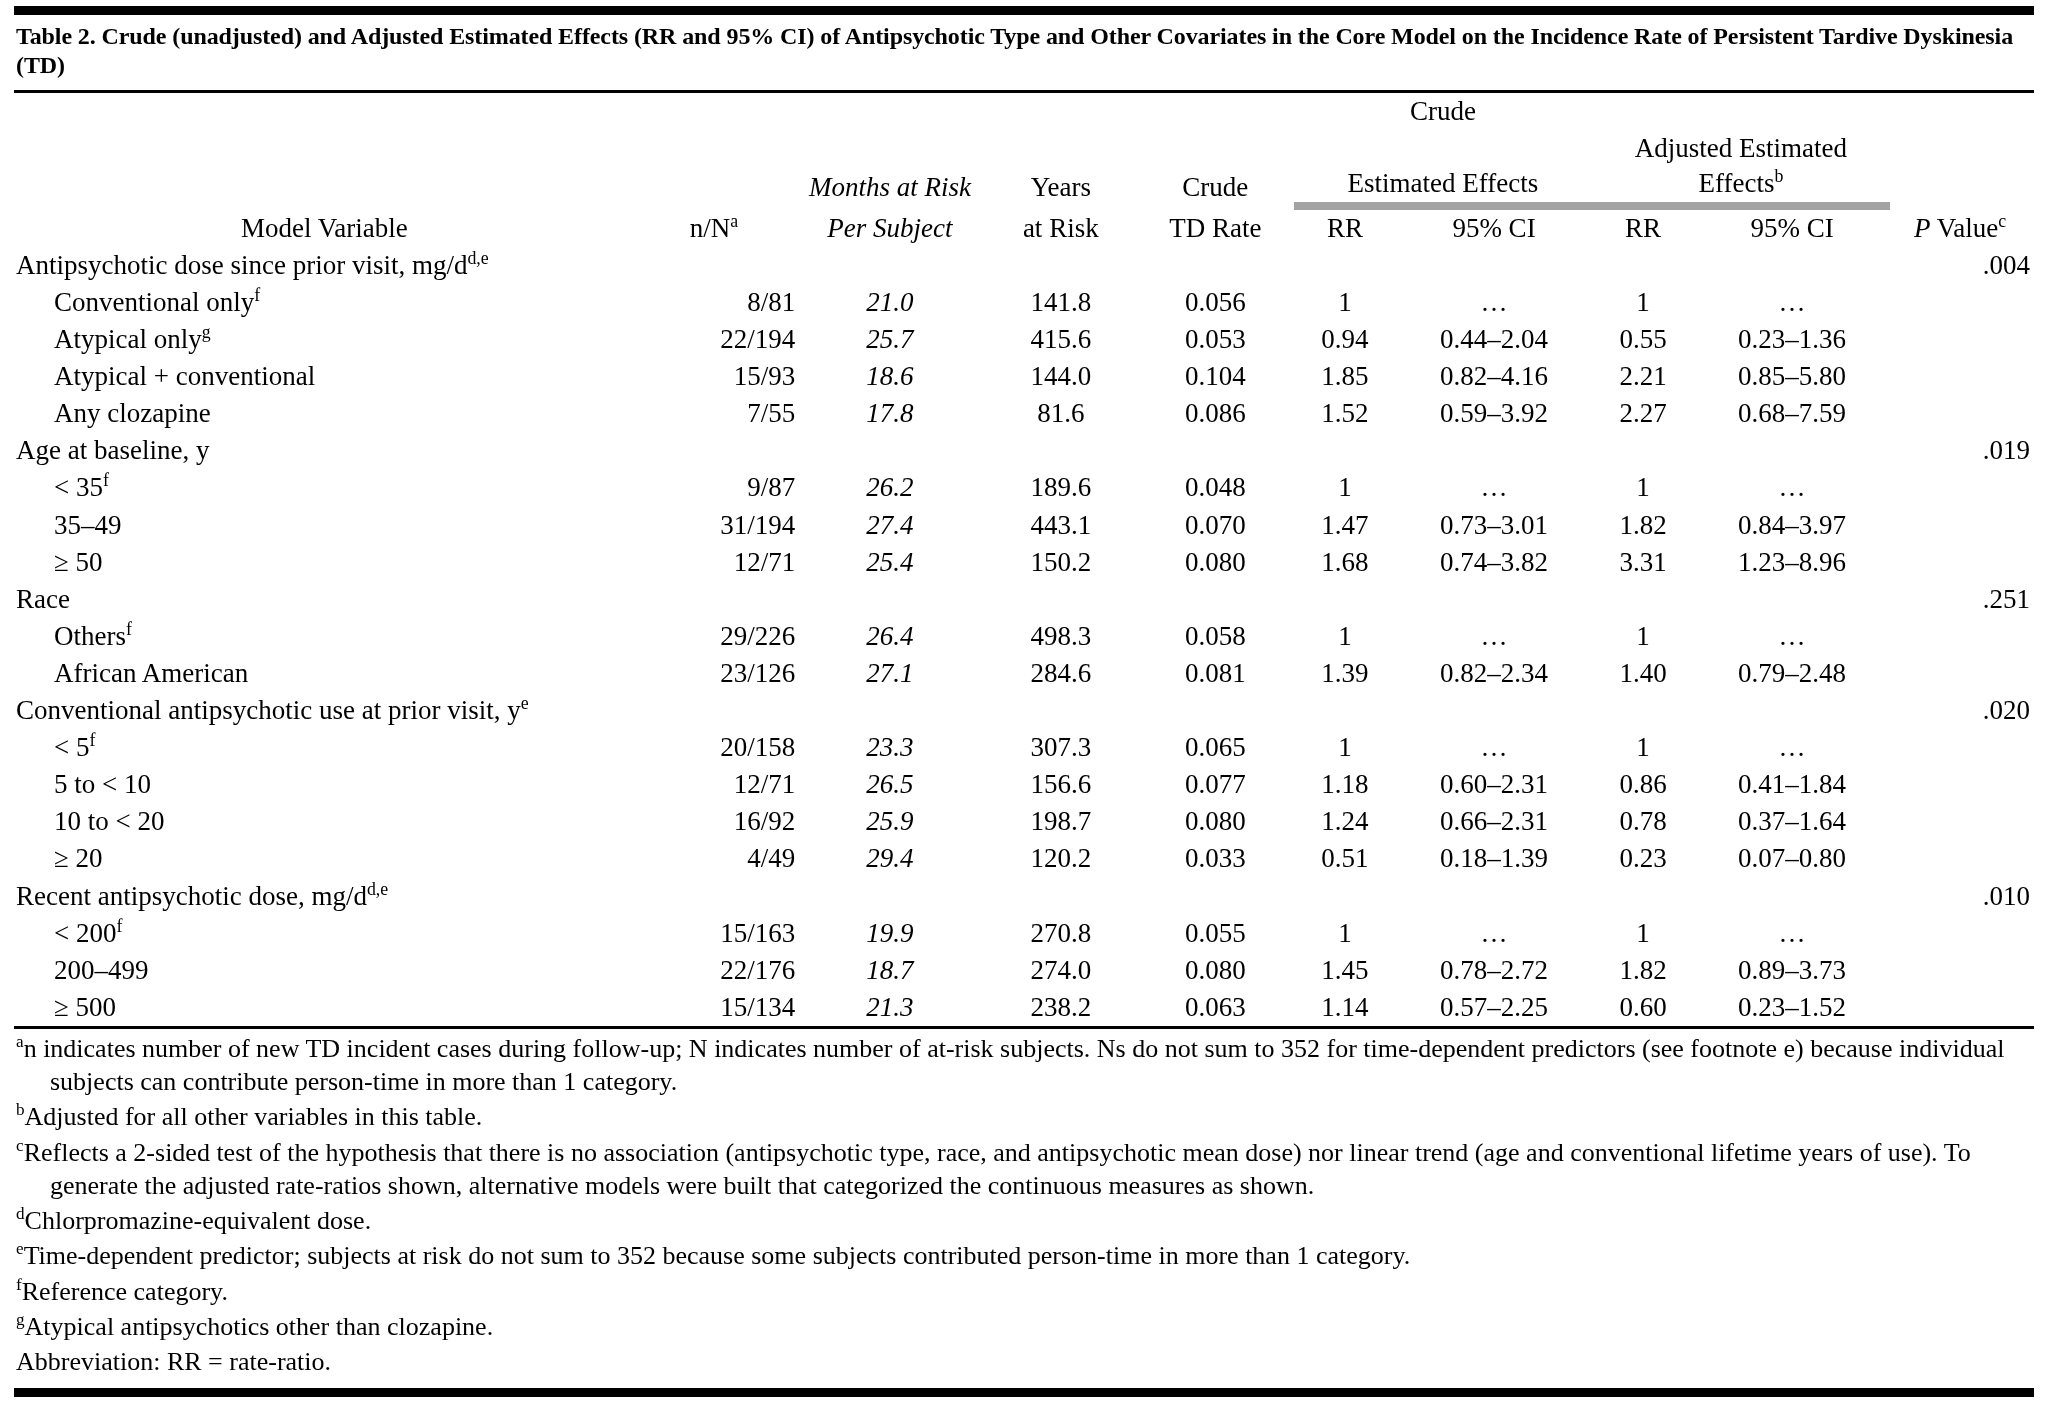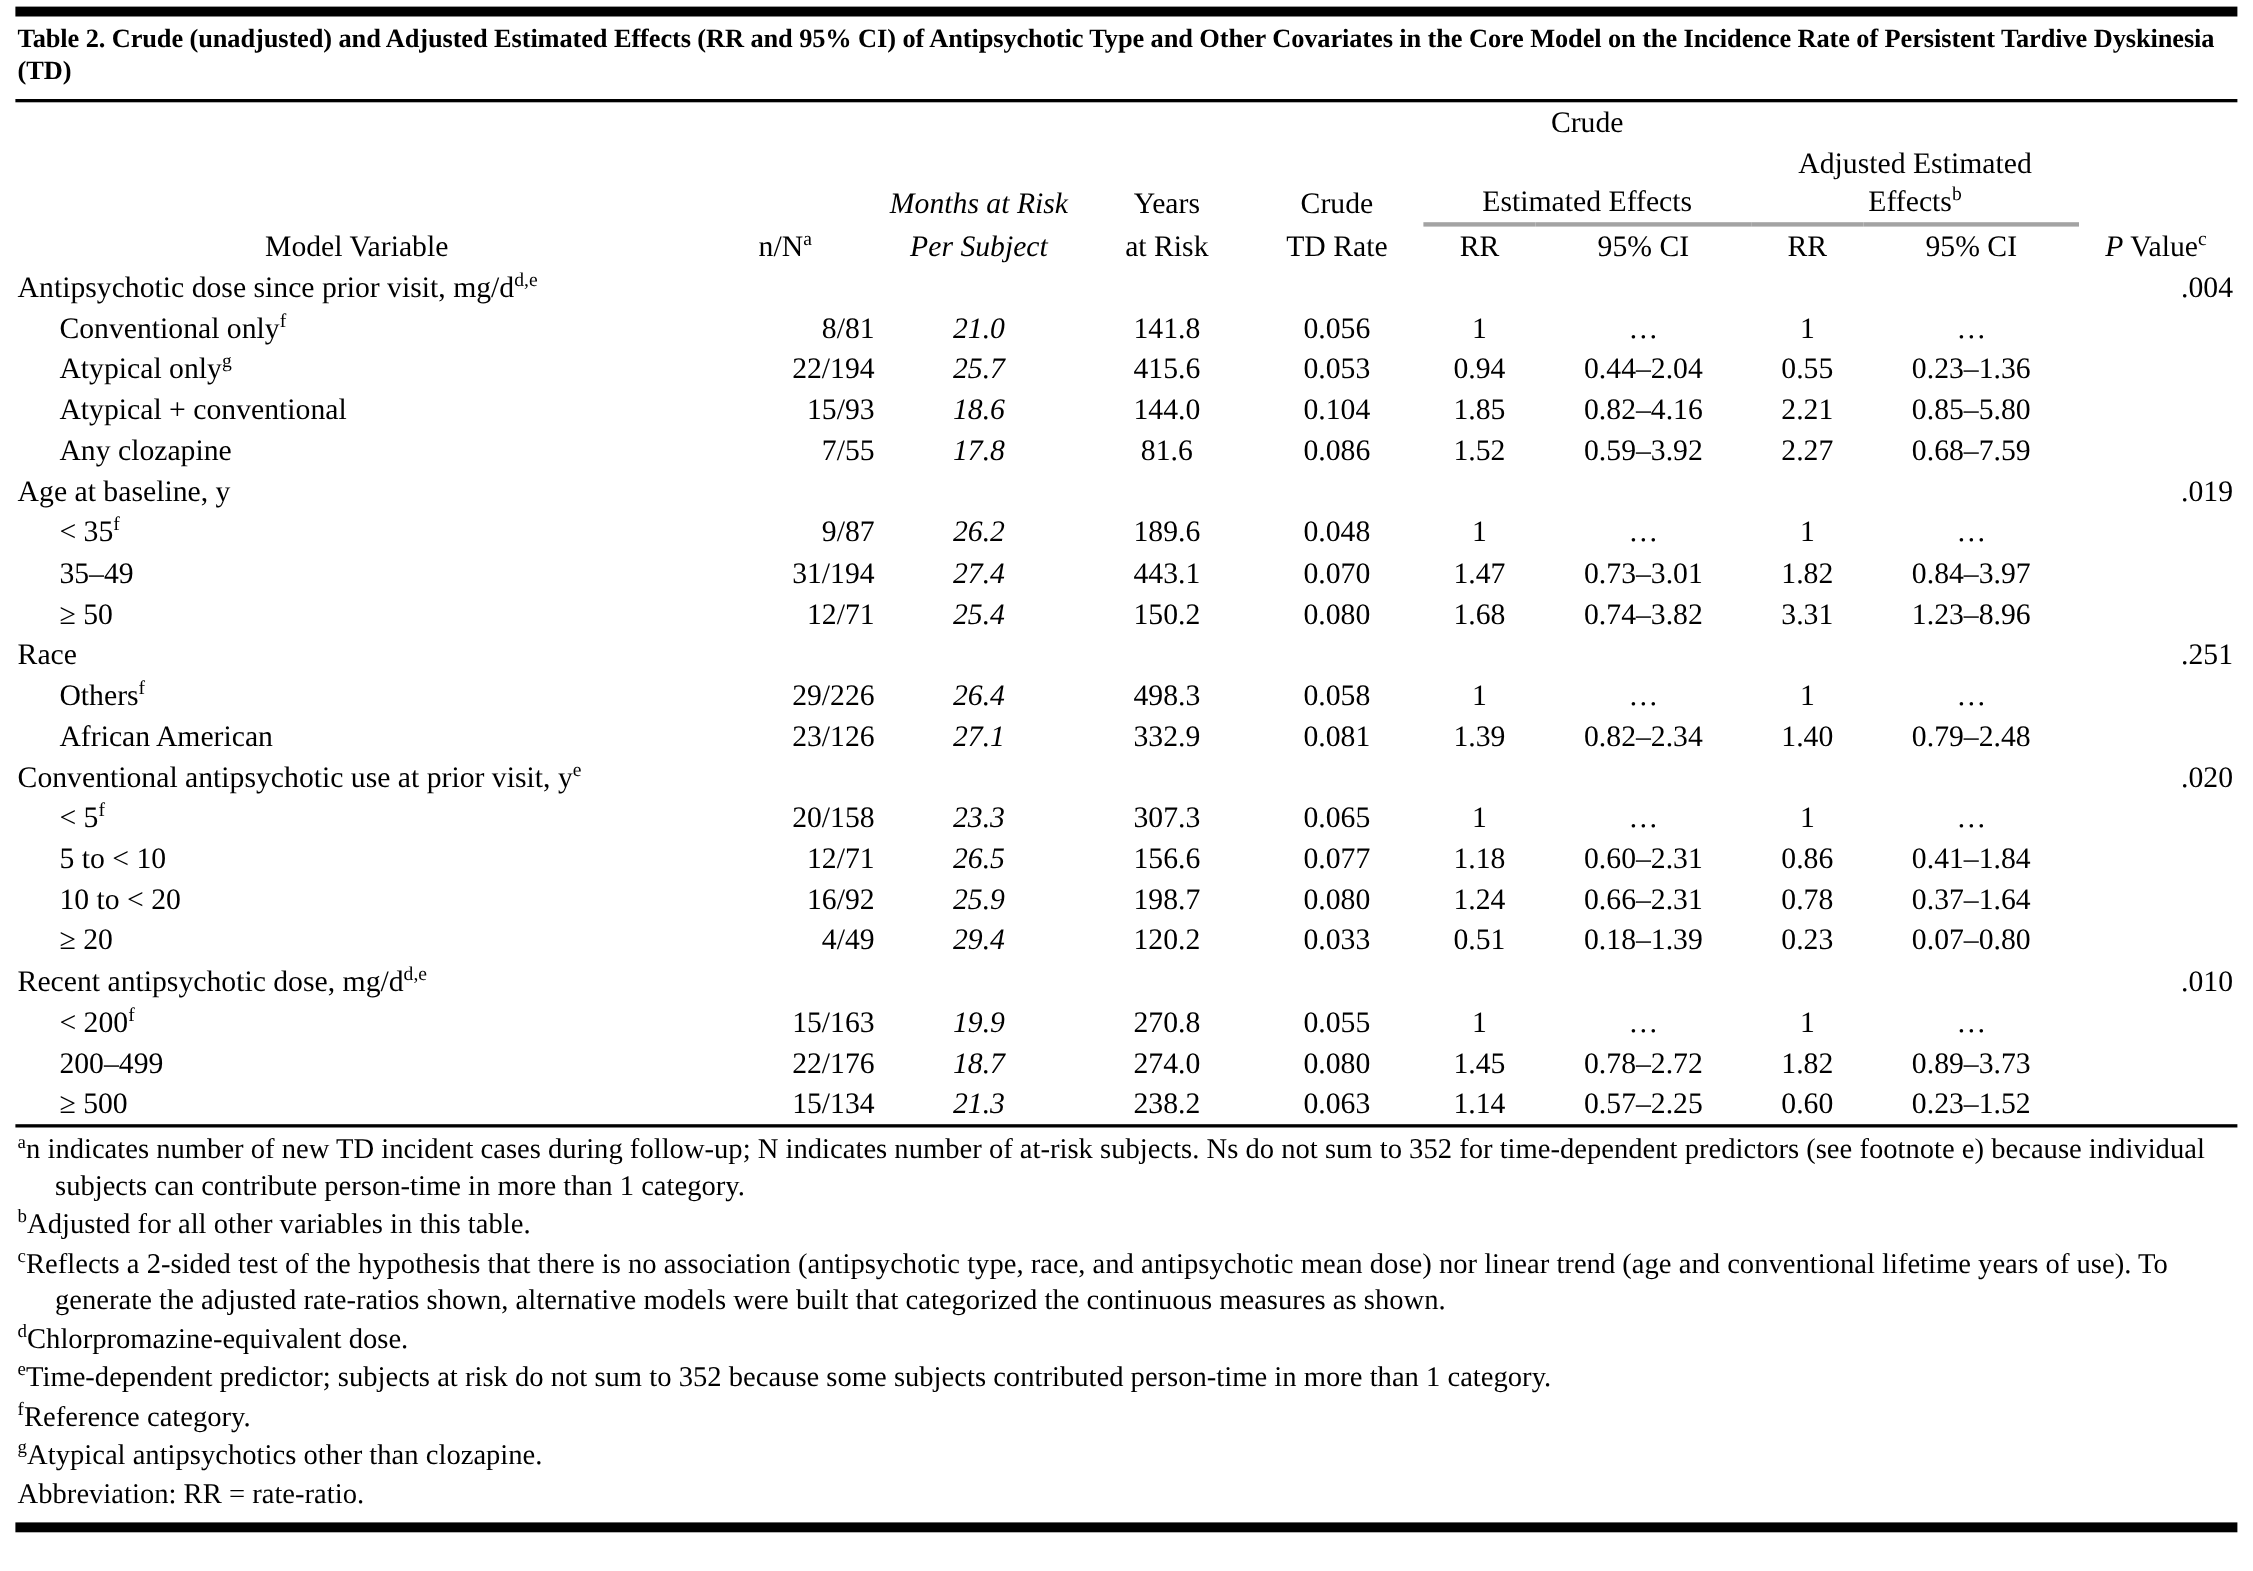--- a/index.html
+++ b/index.html
@@ -51,21 +51,21 @@
     font-weight: normal;
   }
   .hdr-row td {
     text-align: center;
     padding-bottom: 2px;
   }
   .hdr-grp {
     text-align: center;
   }
   .grp-underline {
-    border-bottom: 4px solid #a3a3a3;
+    border-bottom: 8px solid #a3a3a3;
   }
   .col-var { text-align: left; width: 640px; padding-left: 2px !important; }
   .col-nn  { text-align: right; width: 175px; }
   .col-mon { text-align: center; width: 205px; font-style: italic; }
   .col-yrs { text-align: center; width: 165px; }
   .col-rate{ text-align: center; width: 170px; }
   .col-rr1 { text-align: center; width: 110px; }
   .col-ci1 { text-align: center; width: 215px; }
   .col-rr2 { text-align: center; width: 110px; }
   .col-ci2 { text-align: center; width: 215px; }
@@ -280,21 +280,21 @@
           <td class="col-rr1">1</td>
           <td class="col-ci1">…</td>
           <td class="col-rr2">1</td>
           <td class="col-ci2">…</td>
           <td class="col-p"></td>
         </tr>
         <tr>
           <td class="col-var indent"><span>African American</span></td>
           <td class="col-nn">23/126</td>
           <td class="col-mon">27.1</td>
-          <td class="col-yrs">332.9</td>
+          <td class="col-yrs">284.6</td>
           <td class="col-rate">0.081</td>
           <td class="col-rr1">1.39</td>
           <td class="col-ci1">0.82–2.34</td>
           <td class="col-rr2">1.40</td>
           <td class="col-ci2">0.79–2.48</td>
           <td class="col-p"></td>
         </tr>
         <tr>
           <td class="col-var"><span>Conventional antipsychotic use at prior visit, y</span><sup>e</sup></td>
           <td class="col-nn"></td>

